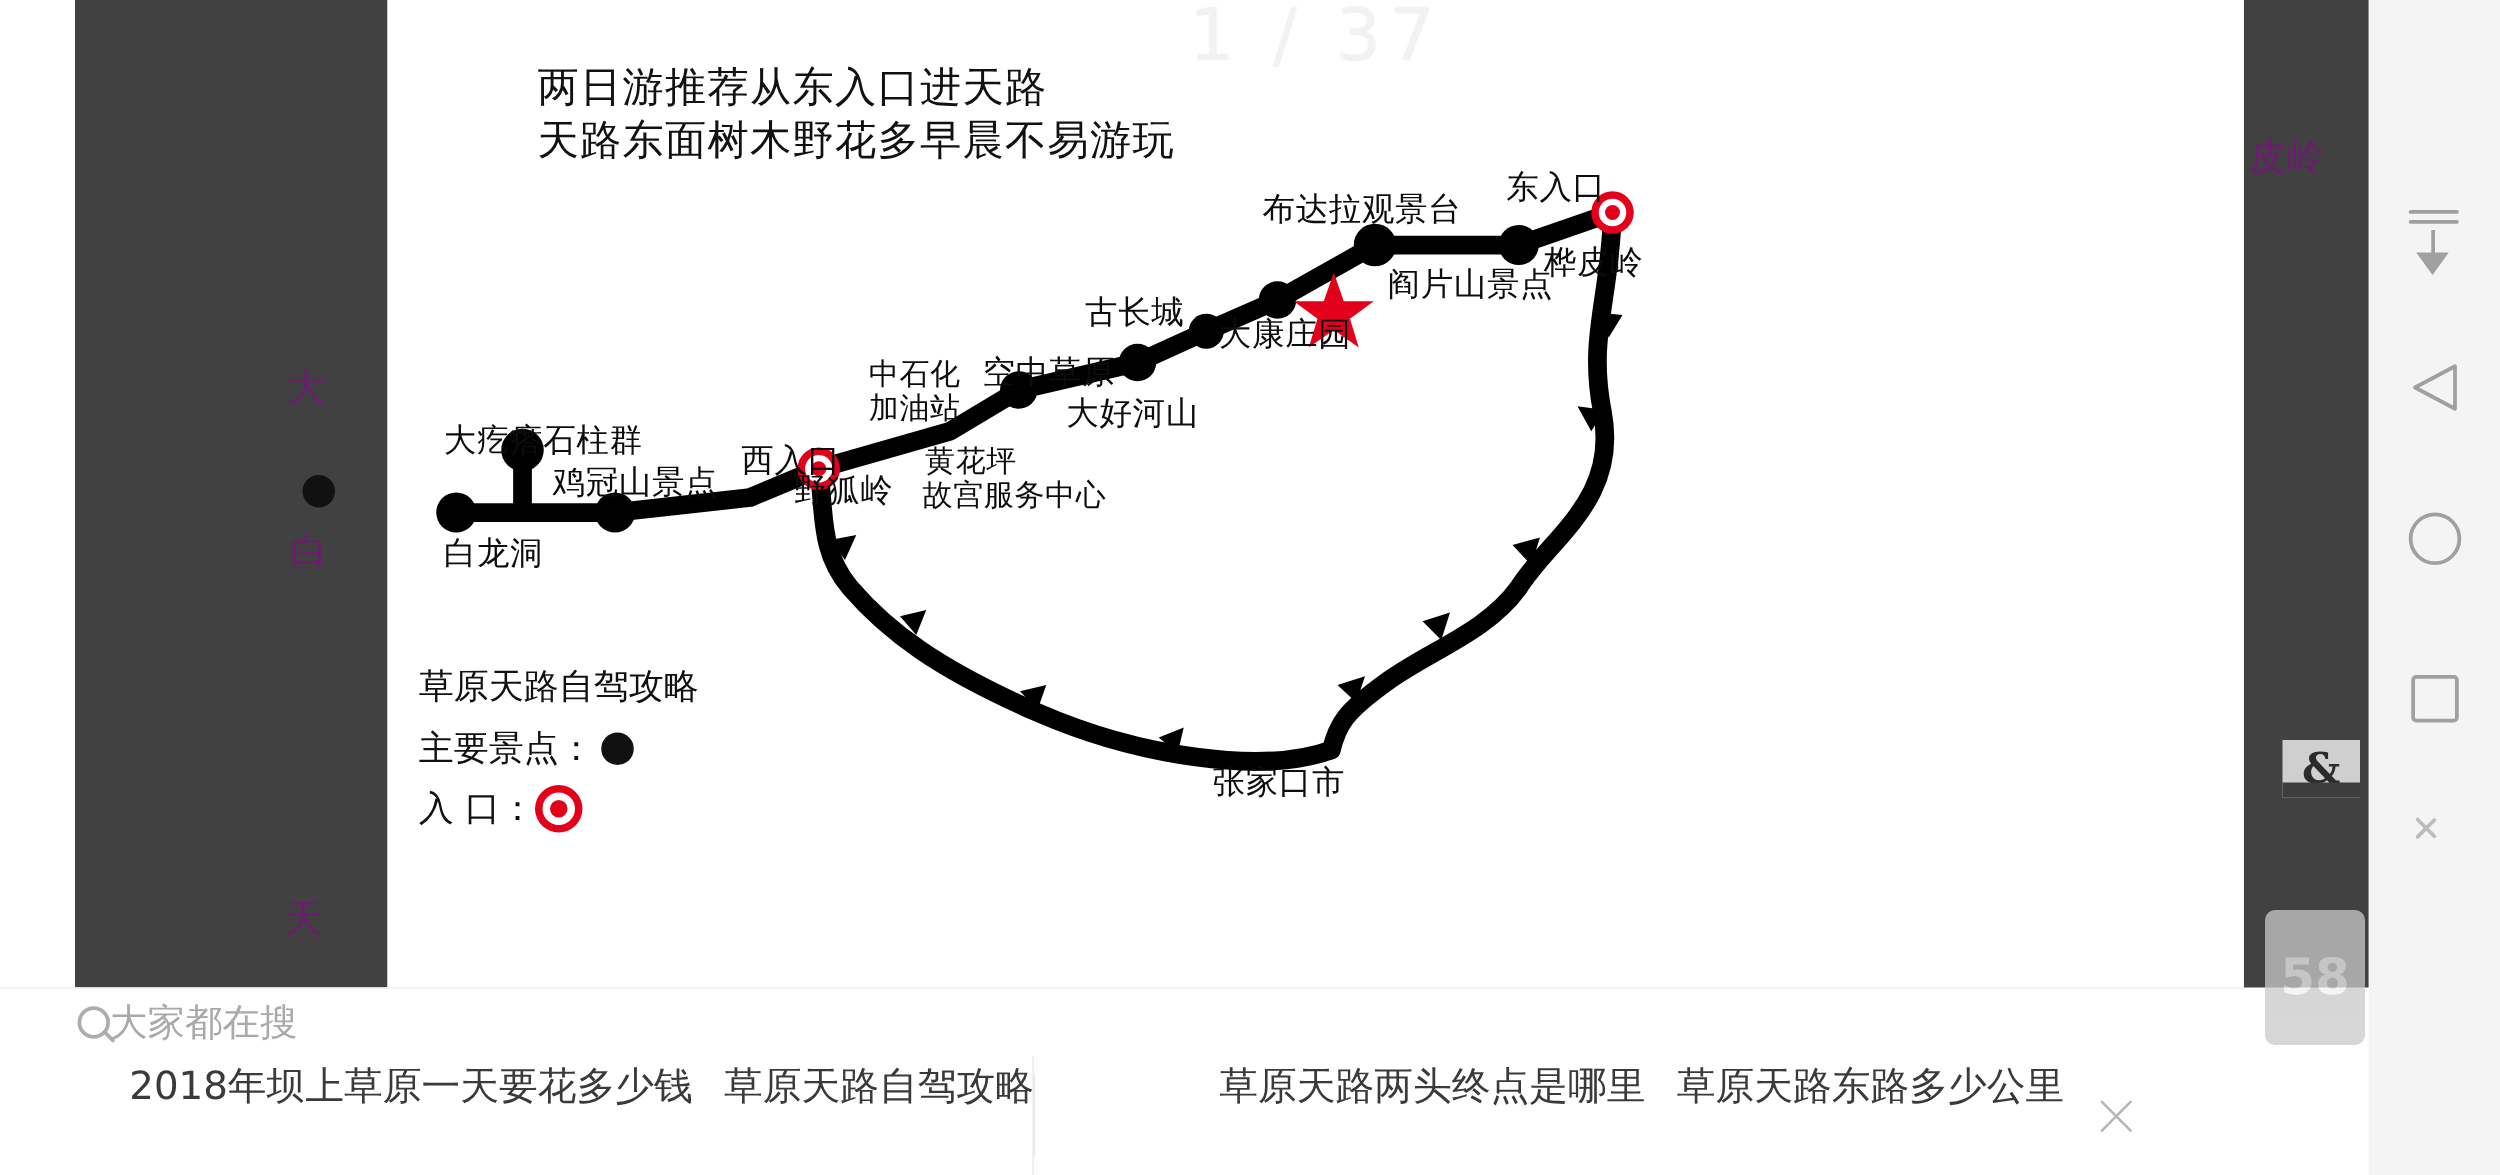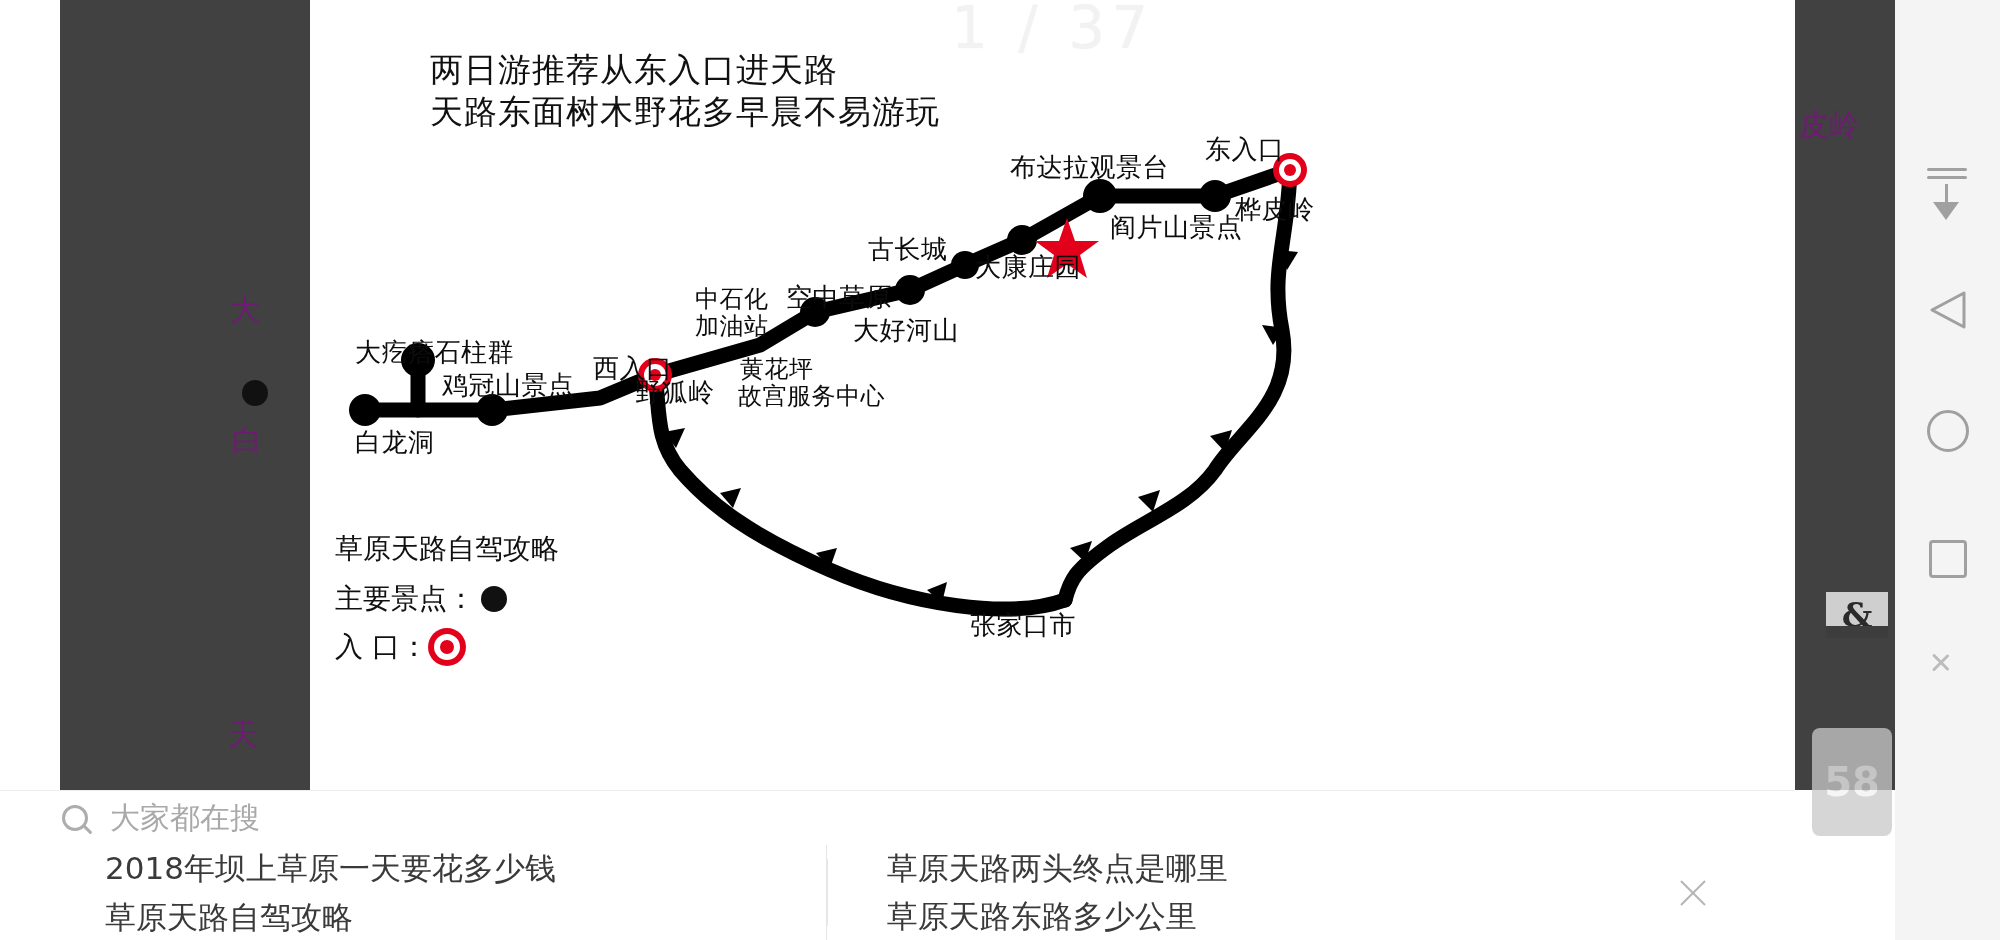--- a/index.html
+++ b/index.html
@@ -72,29 +72,29 @@
   
   #searchbar {
     position:absolute; left:0; top:790px; width:1795px; height:55px;
     background:#ffffff; display:flex; align-items:center; padding-left:62px;
     border-top:1px solid #ededed;
   }
   #searchbar .mag { width:26px; height:26px; border:3px solid #adadad; border-radius:50%;
                     position:relative; flex:0 0 auto; }
   #searchbar .mag::after { content:""; position:absolute; width:3px; height:11px; background:#adadad;
                            right:-4px; bottom:-7px; transform:rotate(-45deg); border-radius:2px;}
-  #searchbar .sp { font-size:30px; color:#a9a9a9; margin-left:22px;
+  #searchbar .sp { font-size:30px; color:#a9a9a9; 
                    font-family:"DejaVu Sans",sans-serif;}
 
   
   #suggest {
     position:absolute; left:0; top:845px; width:1795px; height:95px;
     background:#ffffff; display:flex; align-items:stretch;
   }
-  .sug-col { width:46%; display:flex; flex-direction:column; justify-content:center; }
+  .sug-col { width:46%; display:flex; flex-direction:row; justify-content:center;gap:25px; }
   .sug-col.c1 { padding-left:105px; }
   .sug-col.c2 { padding-left:60px; border-left:1px solid #e6e6e6; position:relative;justify-content:flex-end; }
   .sug-item { font-size:31px; color:#3a3a3a; line-height:1.55; white-space:nowrap;
               font-family:"DejaVu Sans",sans-serif;}
   .divider-v { position:absolute; left:0; top:14px; bottom:14px; width:1px; background:#e8e8e8; }
   #close-x { position:absolute; right:85px; top:50%; transform:translateY(-50%);
              width:34px; height:34px; }
   #close-x::before, #close-x::after {
     content:""; position:absolute; left:0; top:16px; width:34px; height:2px; background:#b5b5b5;}
   #close-x::before { transform:rotate(45deg); }

